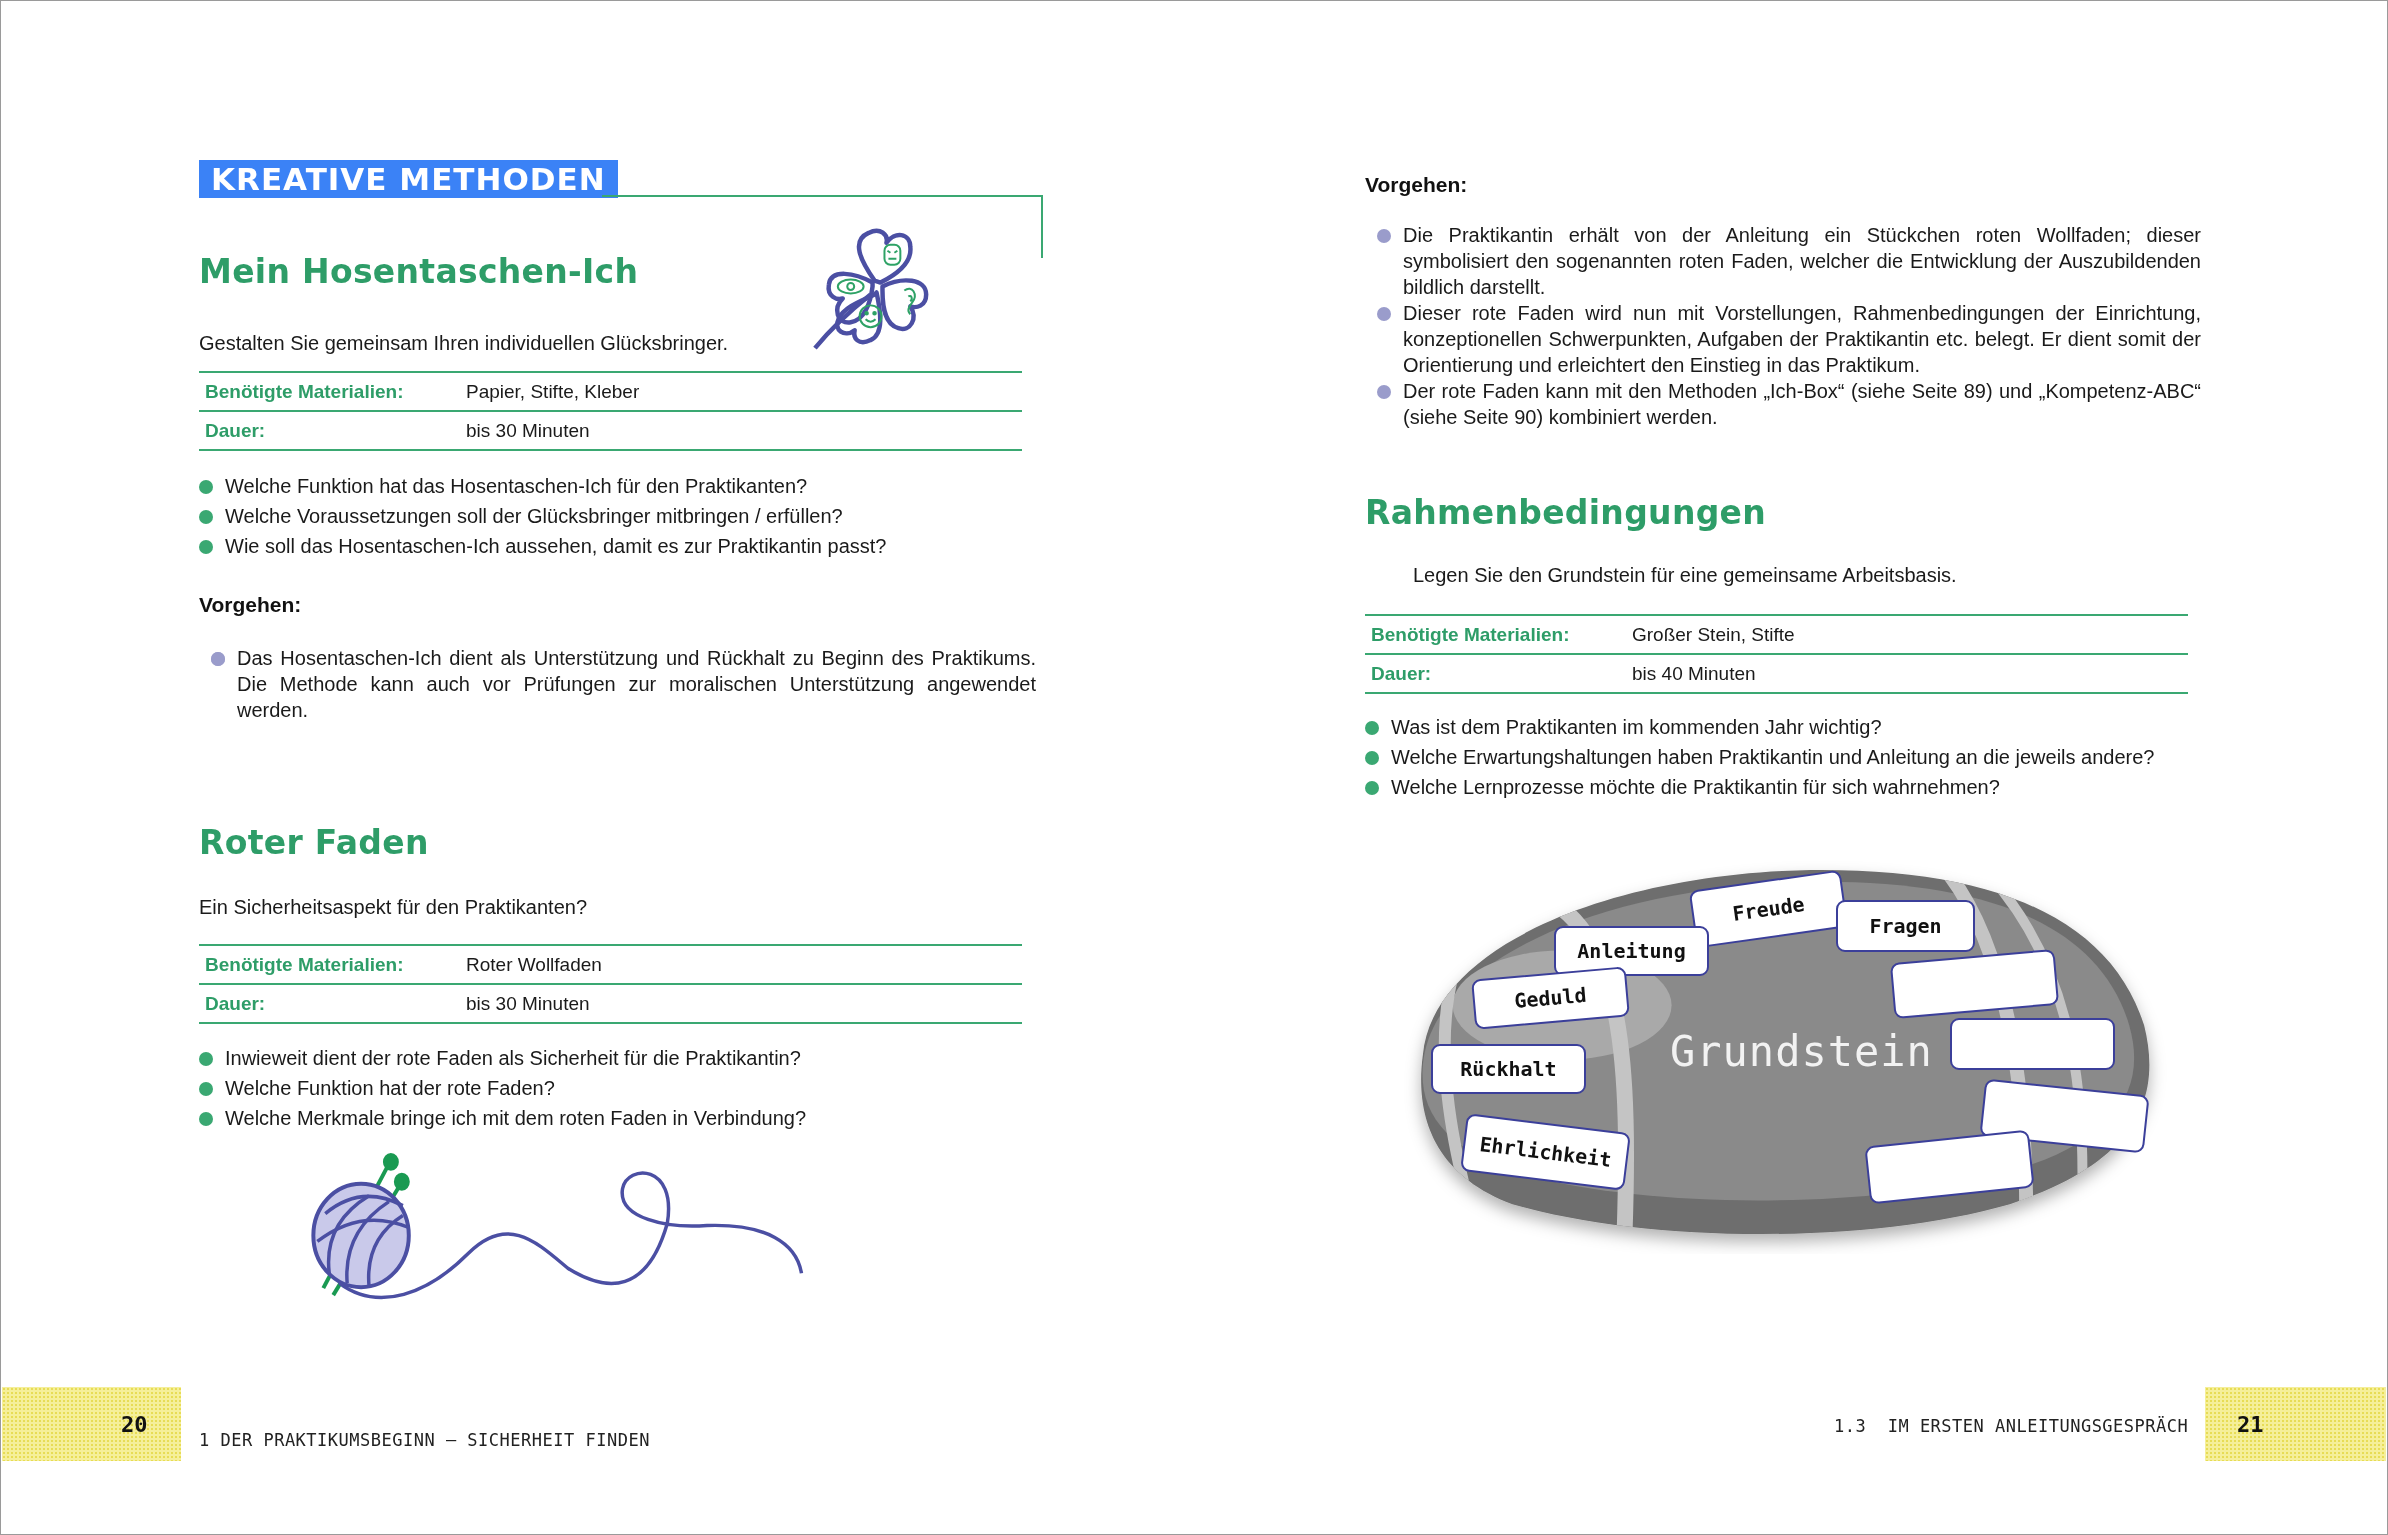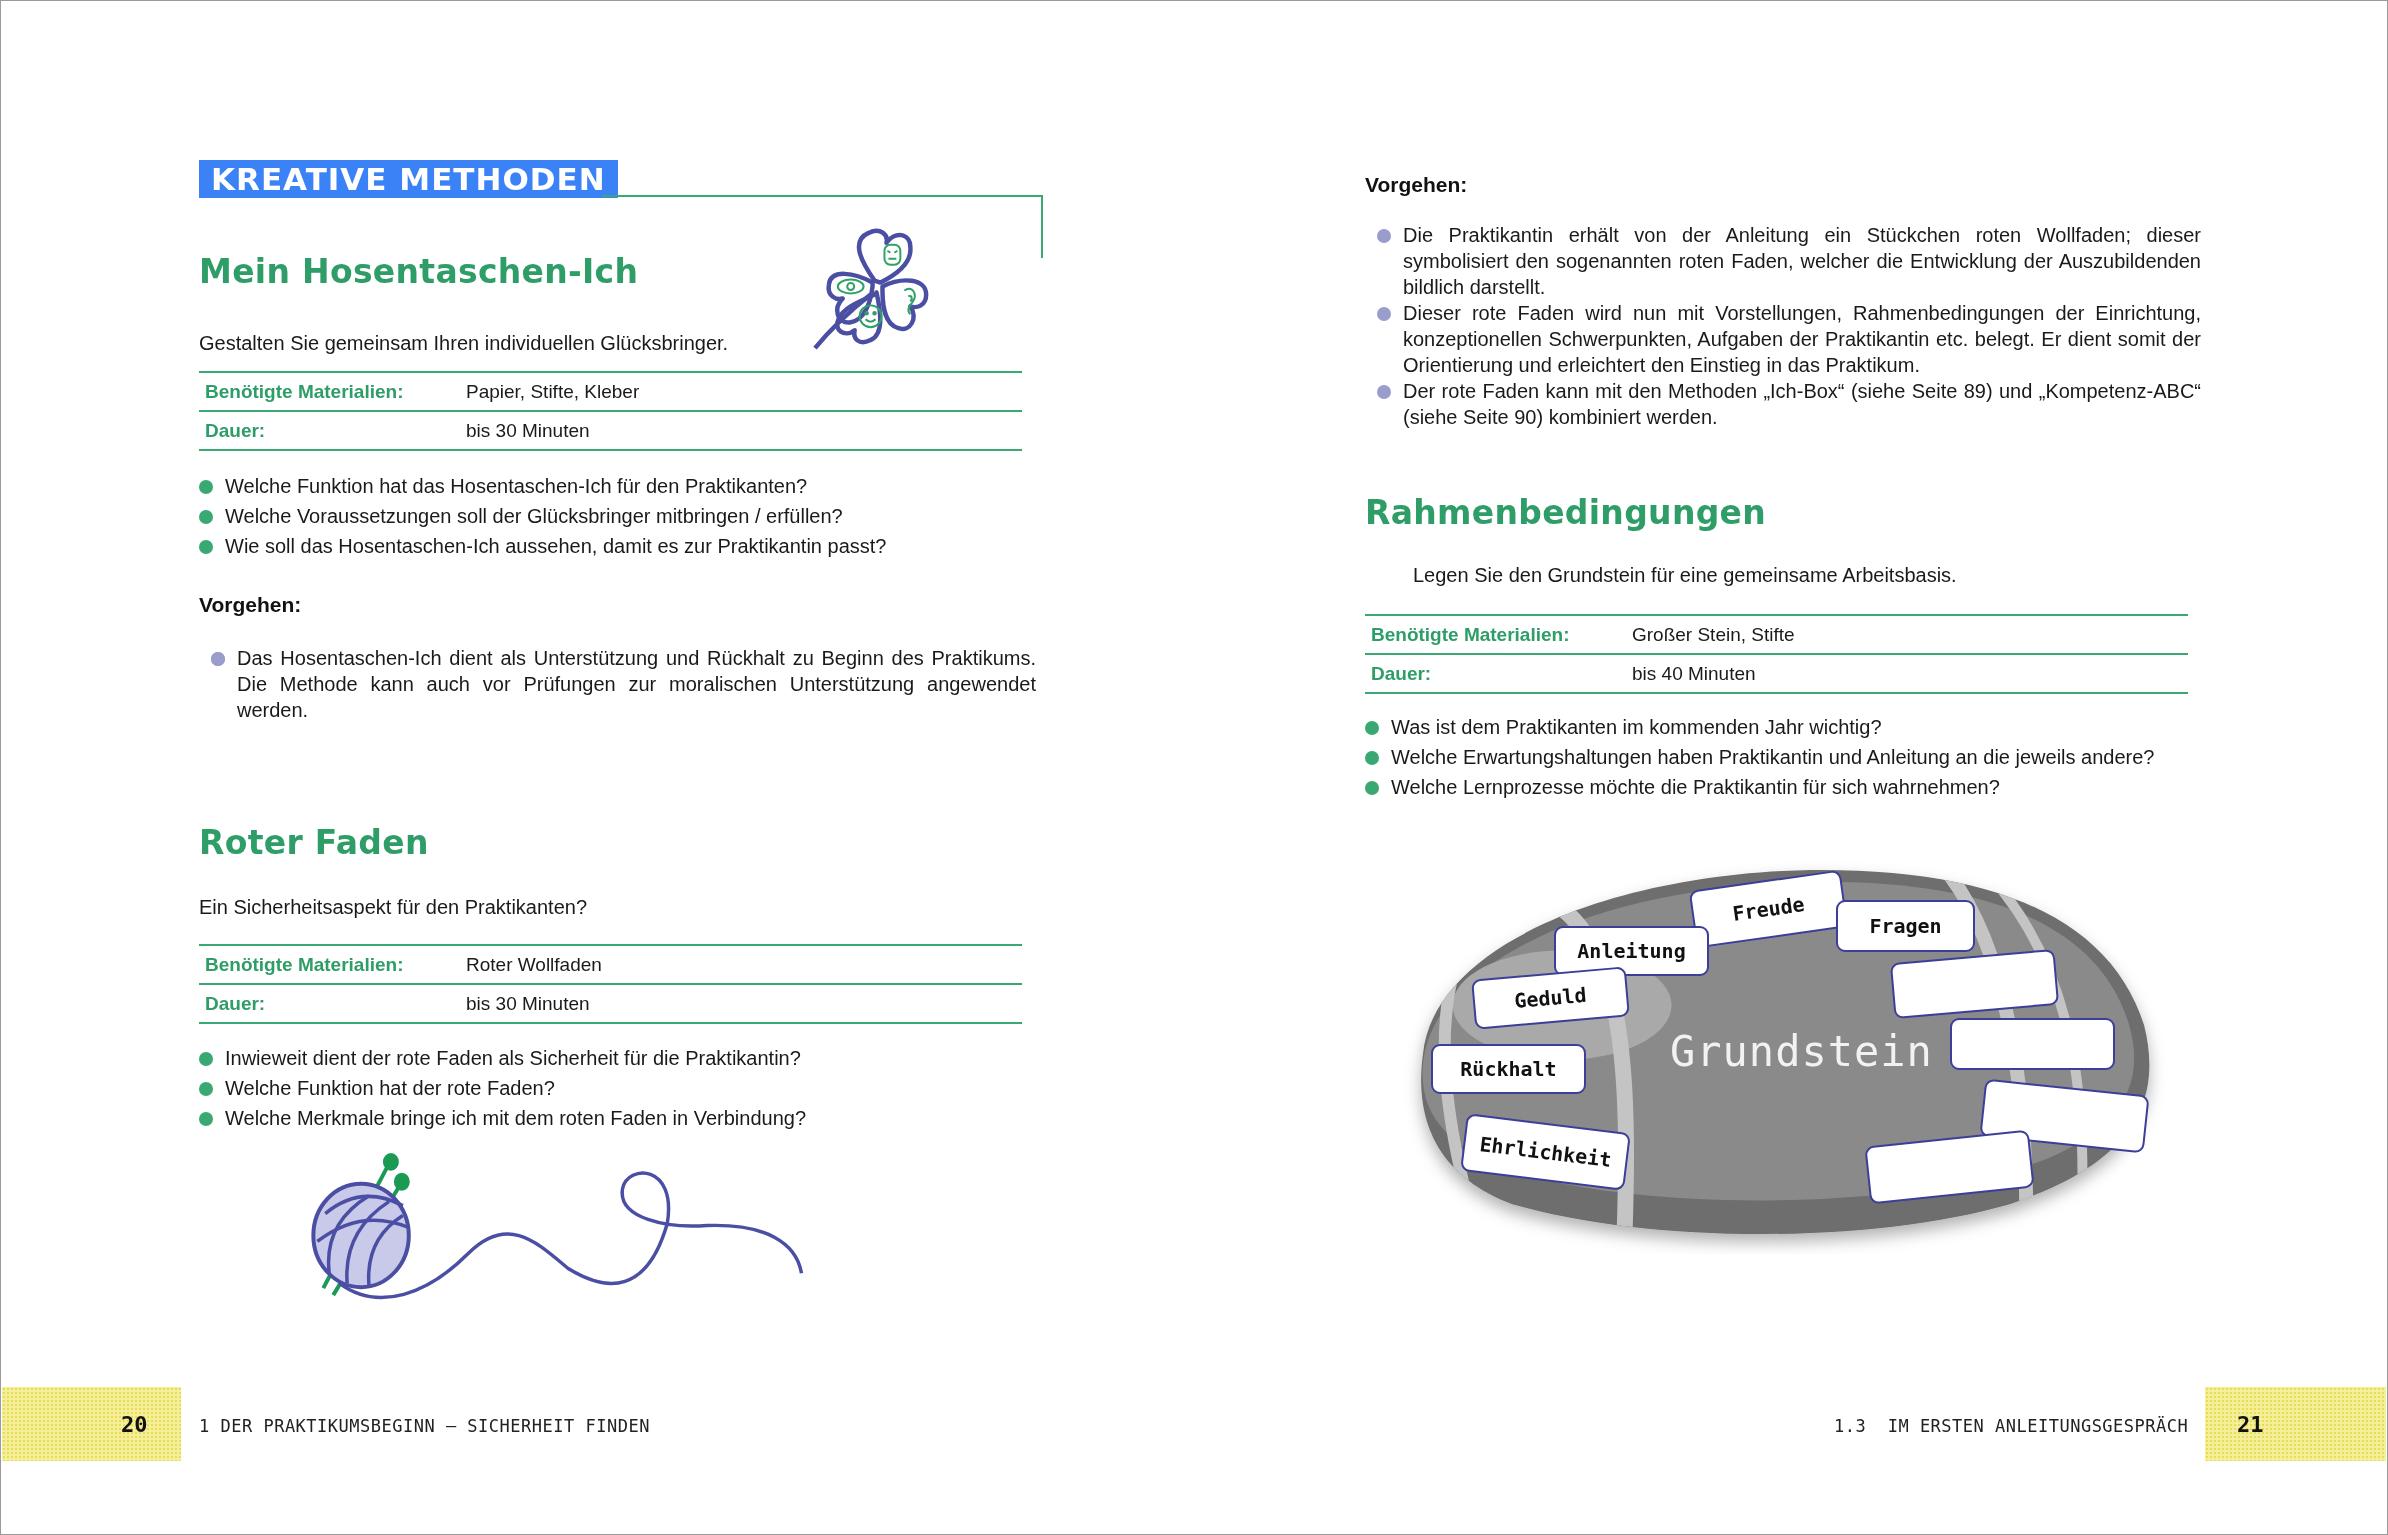--- a/index.html
+++ b/index.html
@@ -156,21 +156,21 @@
     <path d="M18 98 Q62 64 110 84"></path>
     <path d="M30 130 Q24 80 70 52"></path>
     <path d="M48 140 Q44 88 90 58"></path>
     <path d="M70 143 Q66 96 104 72"></path>
     <path d="M40 140 C80 170, 130 150, 170 110 C210 70, 240 100, 270 125 C310 150, 350 150, 370 80 C380 20, 330 20, 325 45 C320 75, 370 85, 410 82 C470 80, 500 100, 505 130"></path>
   </g>
 </svg>
 
 <div class="folio" style="left:2px; width:179px;"></div>
 <div class="folio-num" style="left:121px;">20</div>
-<div class="running" style="left:199px;">1 DER PRAKTIKUMSBEGINN – SICHERHEIT FINDEN</div>
+<div class="running" style="left:199px;margin-top:14px;">1 DER PRAKTIKUMSBEGINN – SICHERHEIT FINDEN</div>
 
 <div class="subhead" style="left:1365px; top:173px;">Vorgehen:</div>
 
 <ul class="vlist" style="left:1365px; top:210px; width:824px;">
   <li><span class="dot purple"></span><span>Die Praktikantin erhält von der Anleitung ein Stückchen roten Wollfaden; dieser symbolisiert den sogenannten roten Faden, welcher die Entwicklung der Auszubildenden bildlich darstellt.</span></li>
   <li><span class="dot purple"></span><span>Dieser rote Faden wird nun mit Vorstellungen, Rahmenbedingungen der Einrichtung, konzeptionellen Schwerpunkten, Aufgaben der Praktikantin etc. belegt. Er dient somit der Orientierung und erleichtert den Einstieg in das Praktikum.</span></li>
   <li><span class="dot purple"></span><span>Der rote Faden kann mit den Methoden „Ich-Box“ (siehe Seite 89) und „Kompetenz-ABC“ (siehe Seite 90) kombiniert werden.</span></li>
 </ul>
 
 <div class="h2" style="left:1365px; top:493px;">Rahmenbedingungen</div>

